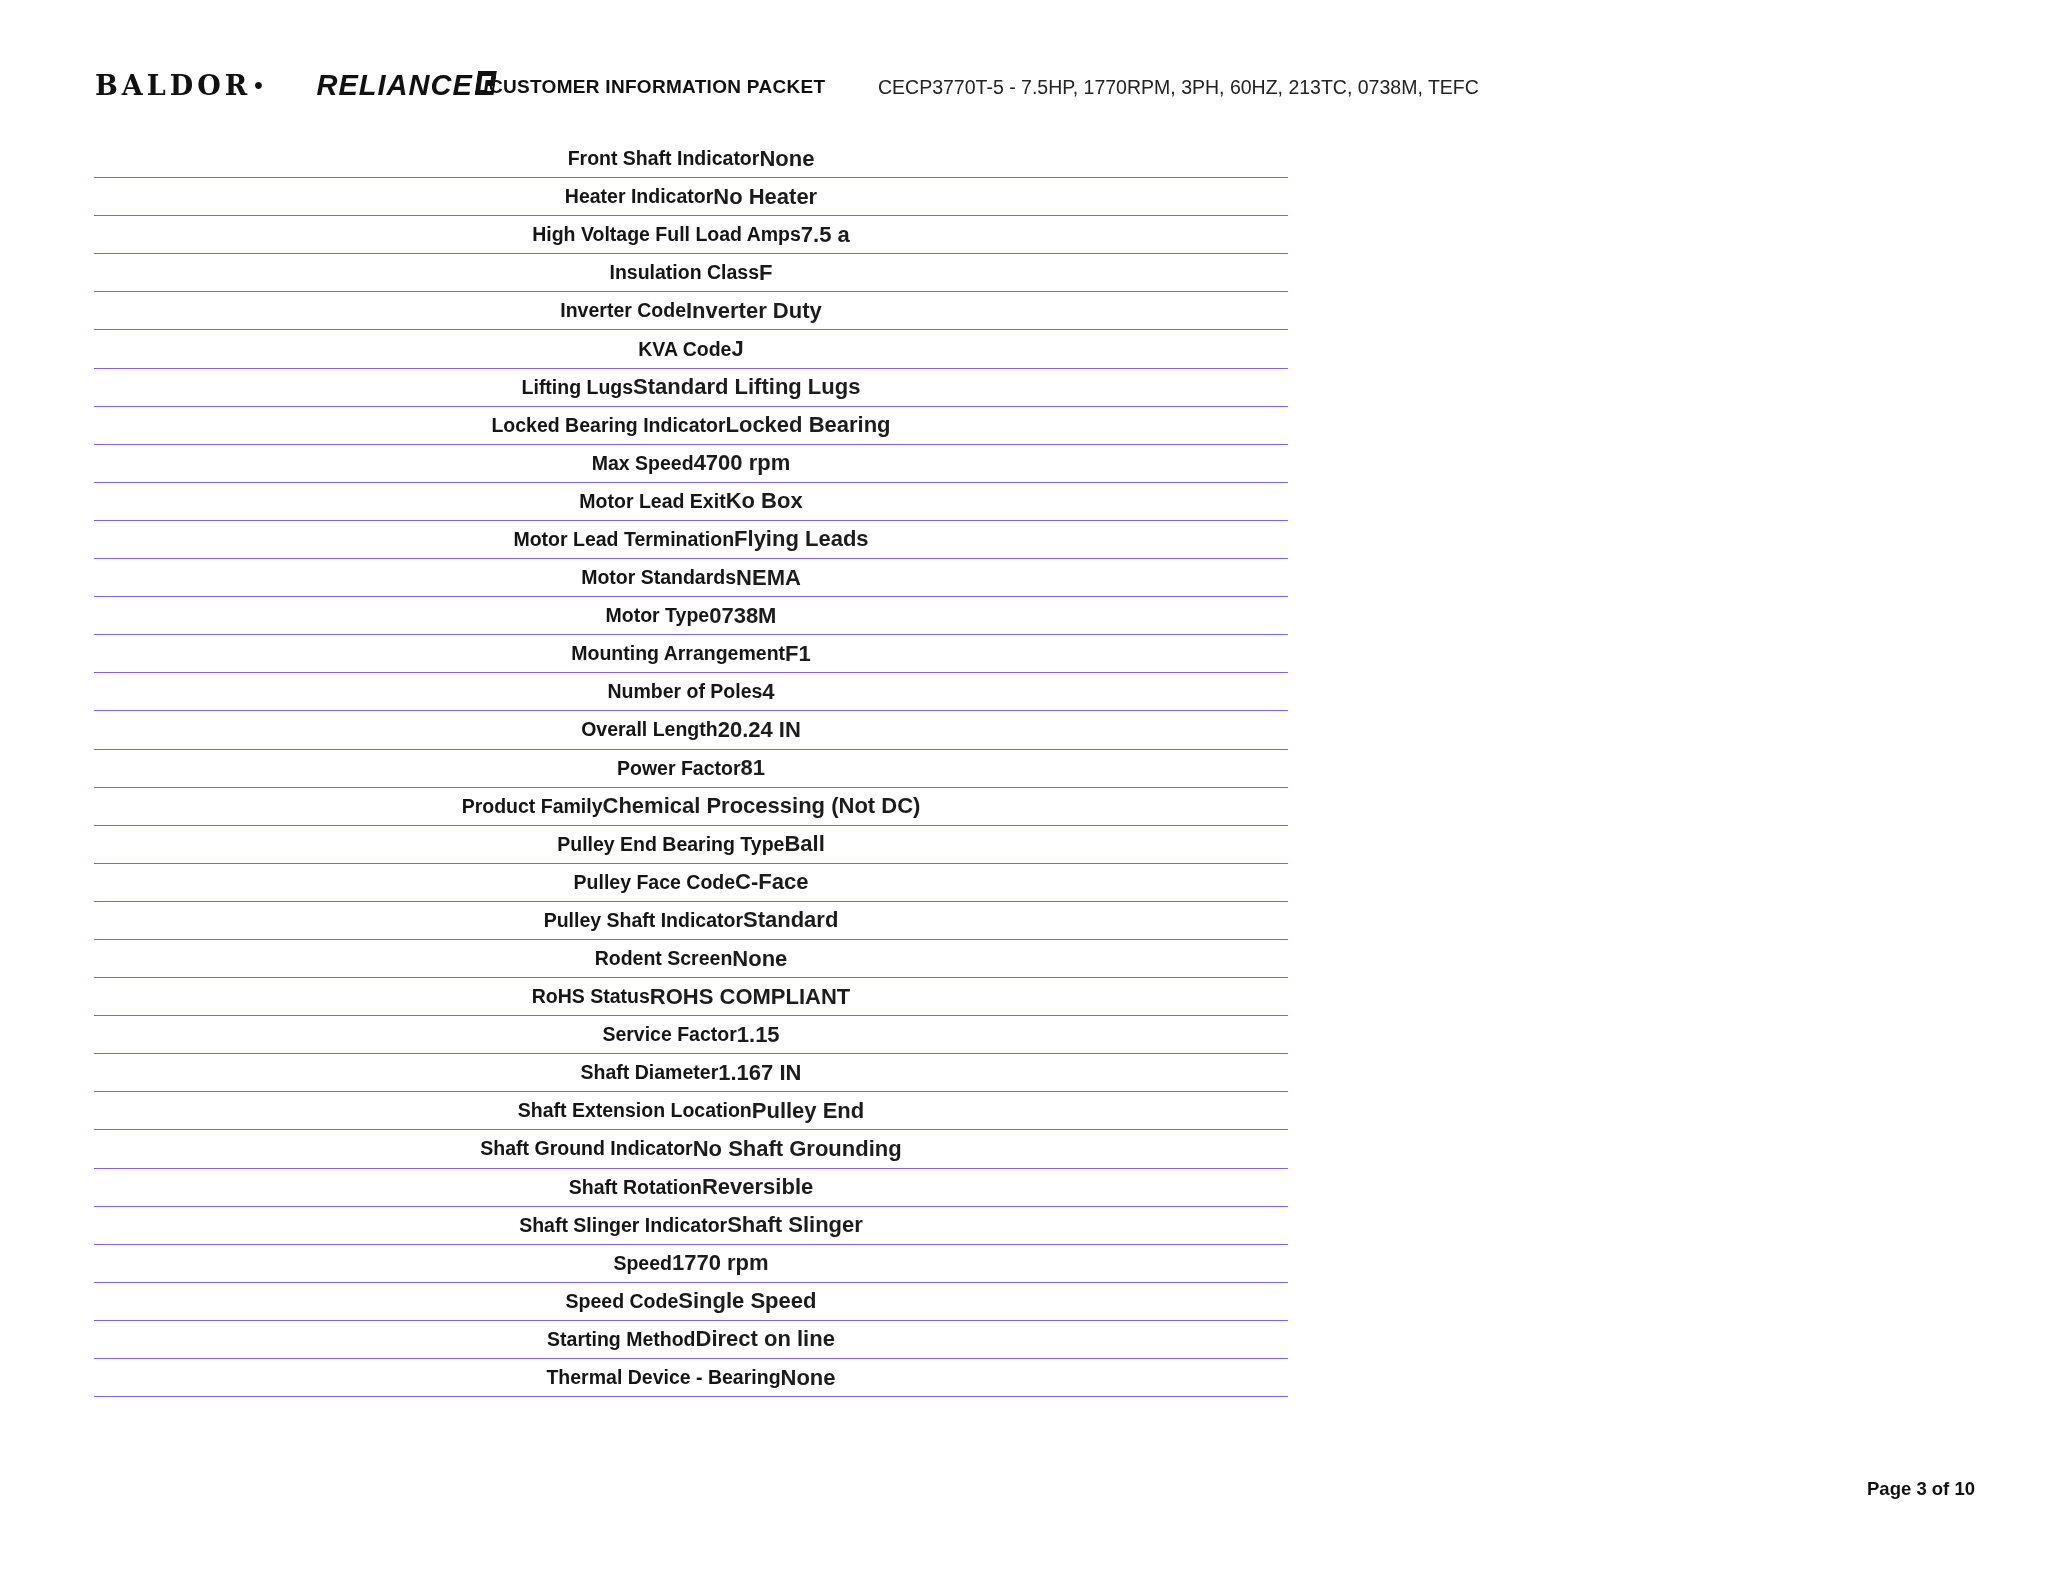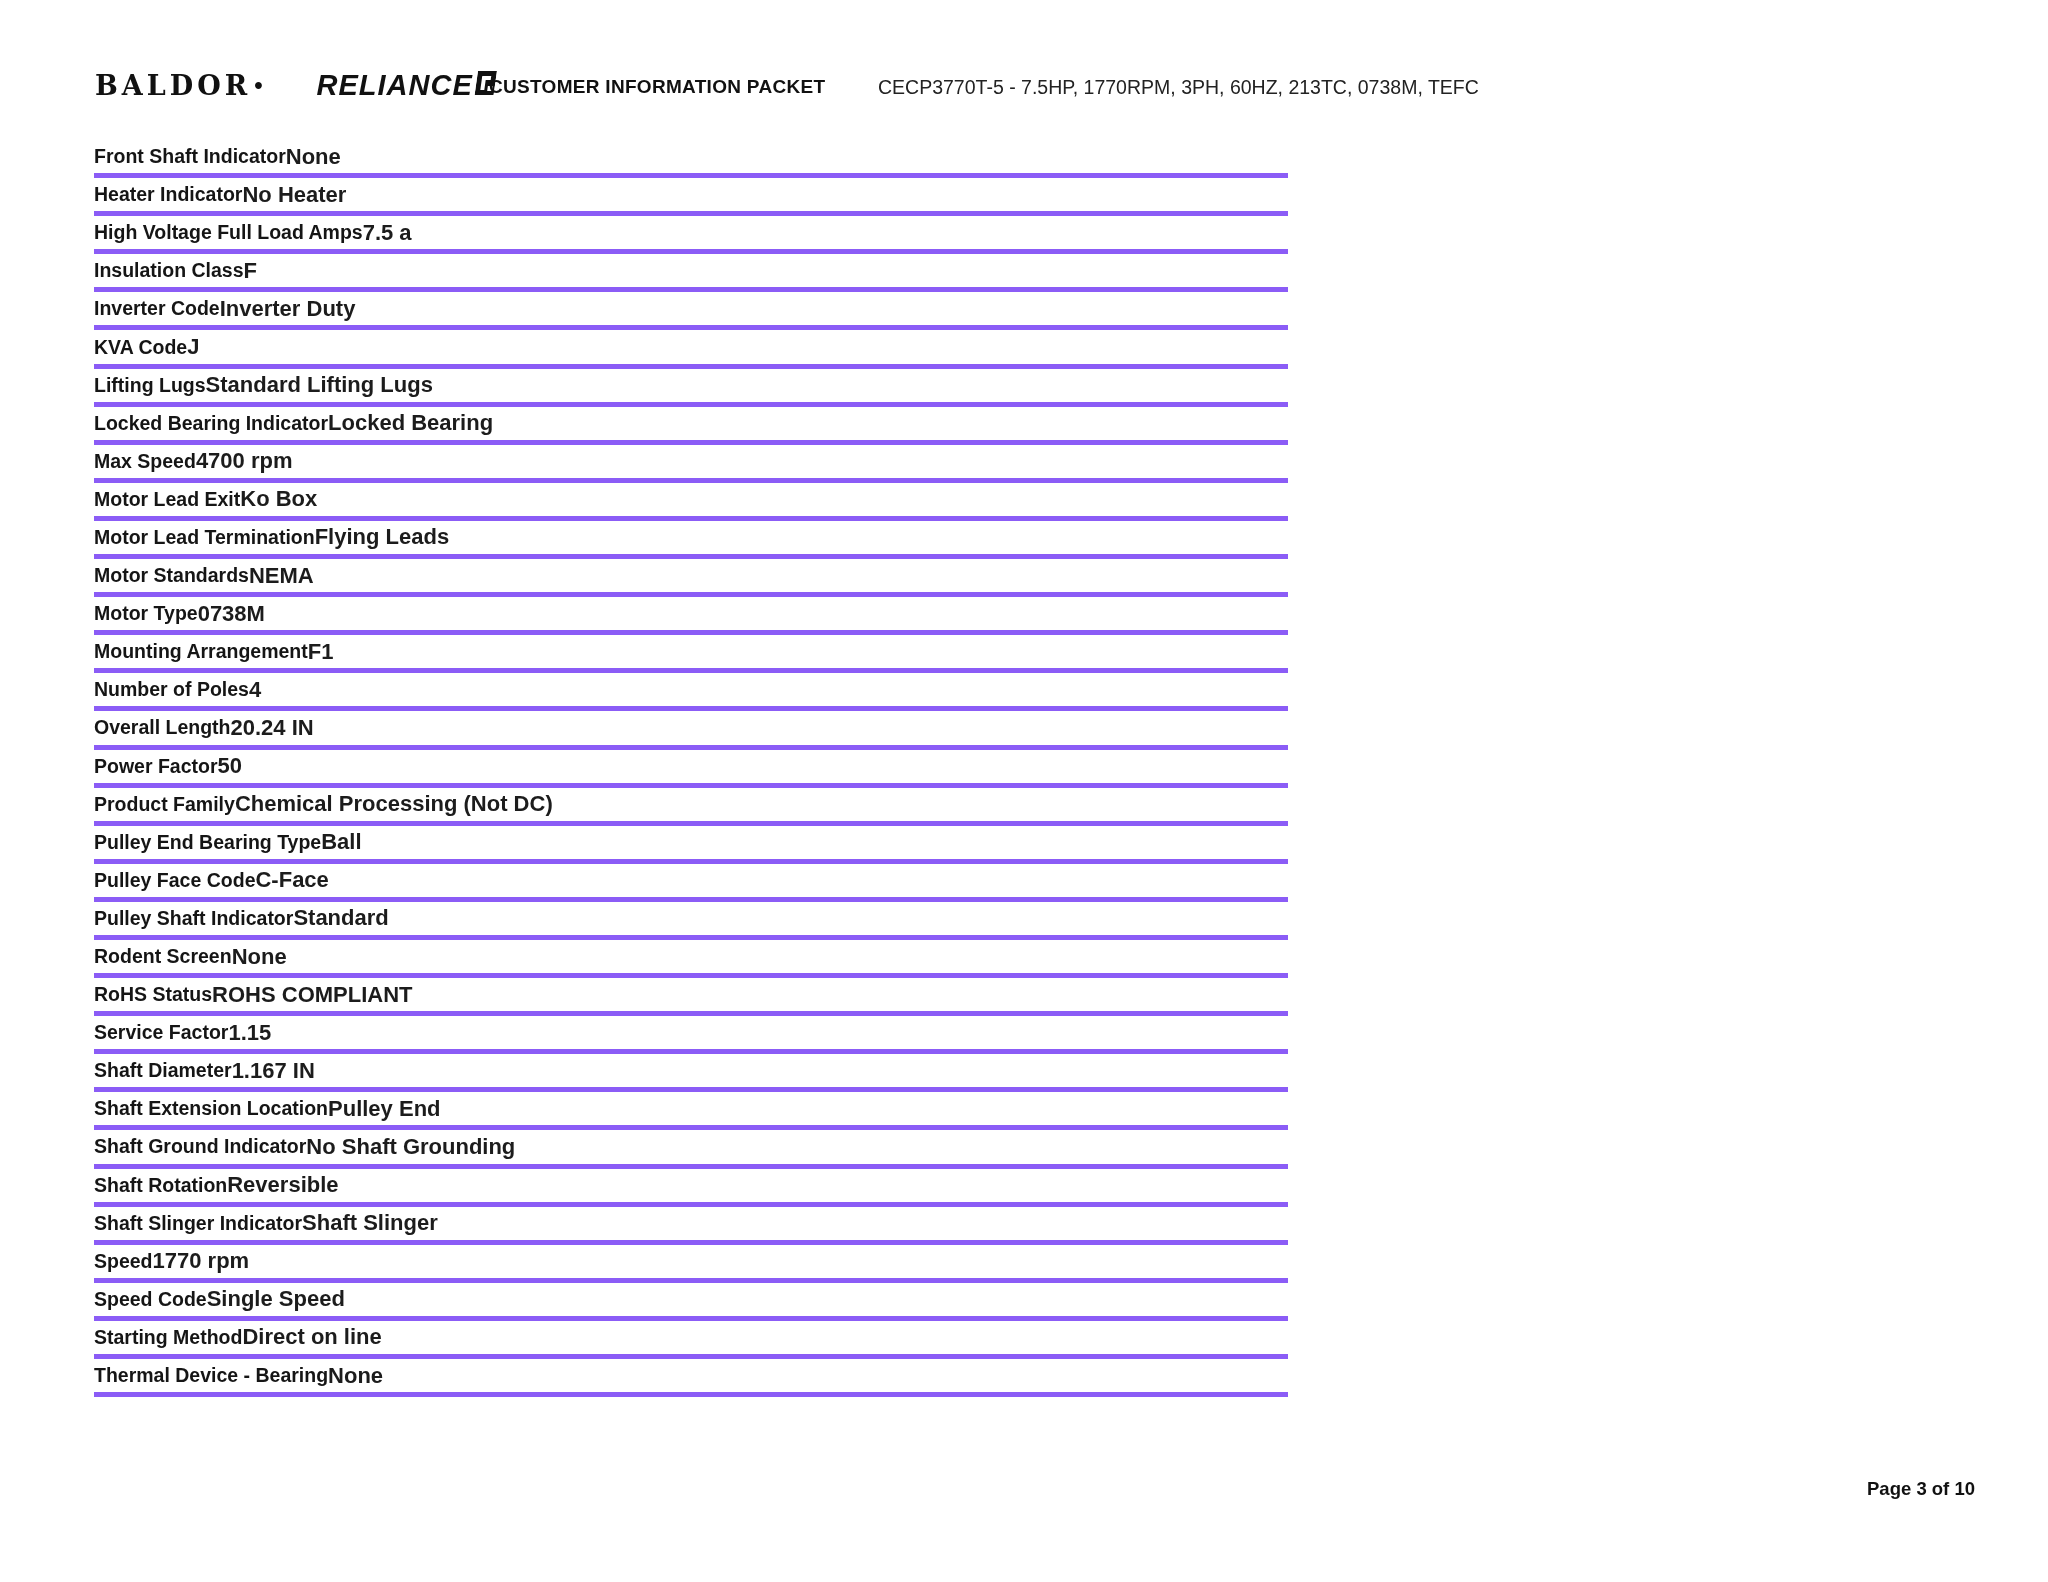--- a/index.html
+++ b/index.html
@@ -82,24 +82,24 @@
   
   .spec-table {
     position: absolute;
     left: 94px;
     top: 140px;
     width: 1194px;
   }
   .spec-row {
     height: 38.1px;
     box-sizing: border-box;
-    border-bottom: 5px solid #8b5cf6;
+    border-bottom: 1px solid #8b5cf6;
     display: flex;
     align-items: center;
-    justify-content: flex-start;
+    justify-content: center;
   }
   .spec-label {
     font-size: 19.5px;
     font-weight: bold;
     color: #151515;
     white-space: nowrap;
   }
   .spec-value {
     font-size: 22px;
     font-weight: bold;
@@ -218,21 +218,21 @@
       <span class="spec-value">4</span>
     </div>
 
     <div class="spec-row">
       <span class="spec-label">Overall Length</span>
       <span class="spec-value">20.24 IN</span>
     </div>
 
     <div class="spec-row">
       <span class="spec-label">Power Factor</span>
-      <span class="spec-value">50</span>
+      <span class="spec-value">81</span>
     </div>
 
     <div class="spec-row">
       <span class="spec-label">Product Family</span>
       <span class="spec-value">Chemical Processing (Not DC)</span>
     </div>
 
     <div class="spec-row">
       <span class="spec-label">Pulley End Bearing Type</span>
       <span class="spec-value">Ball</span>

